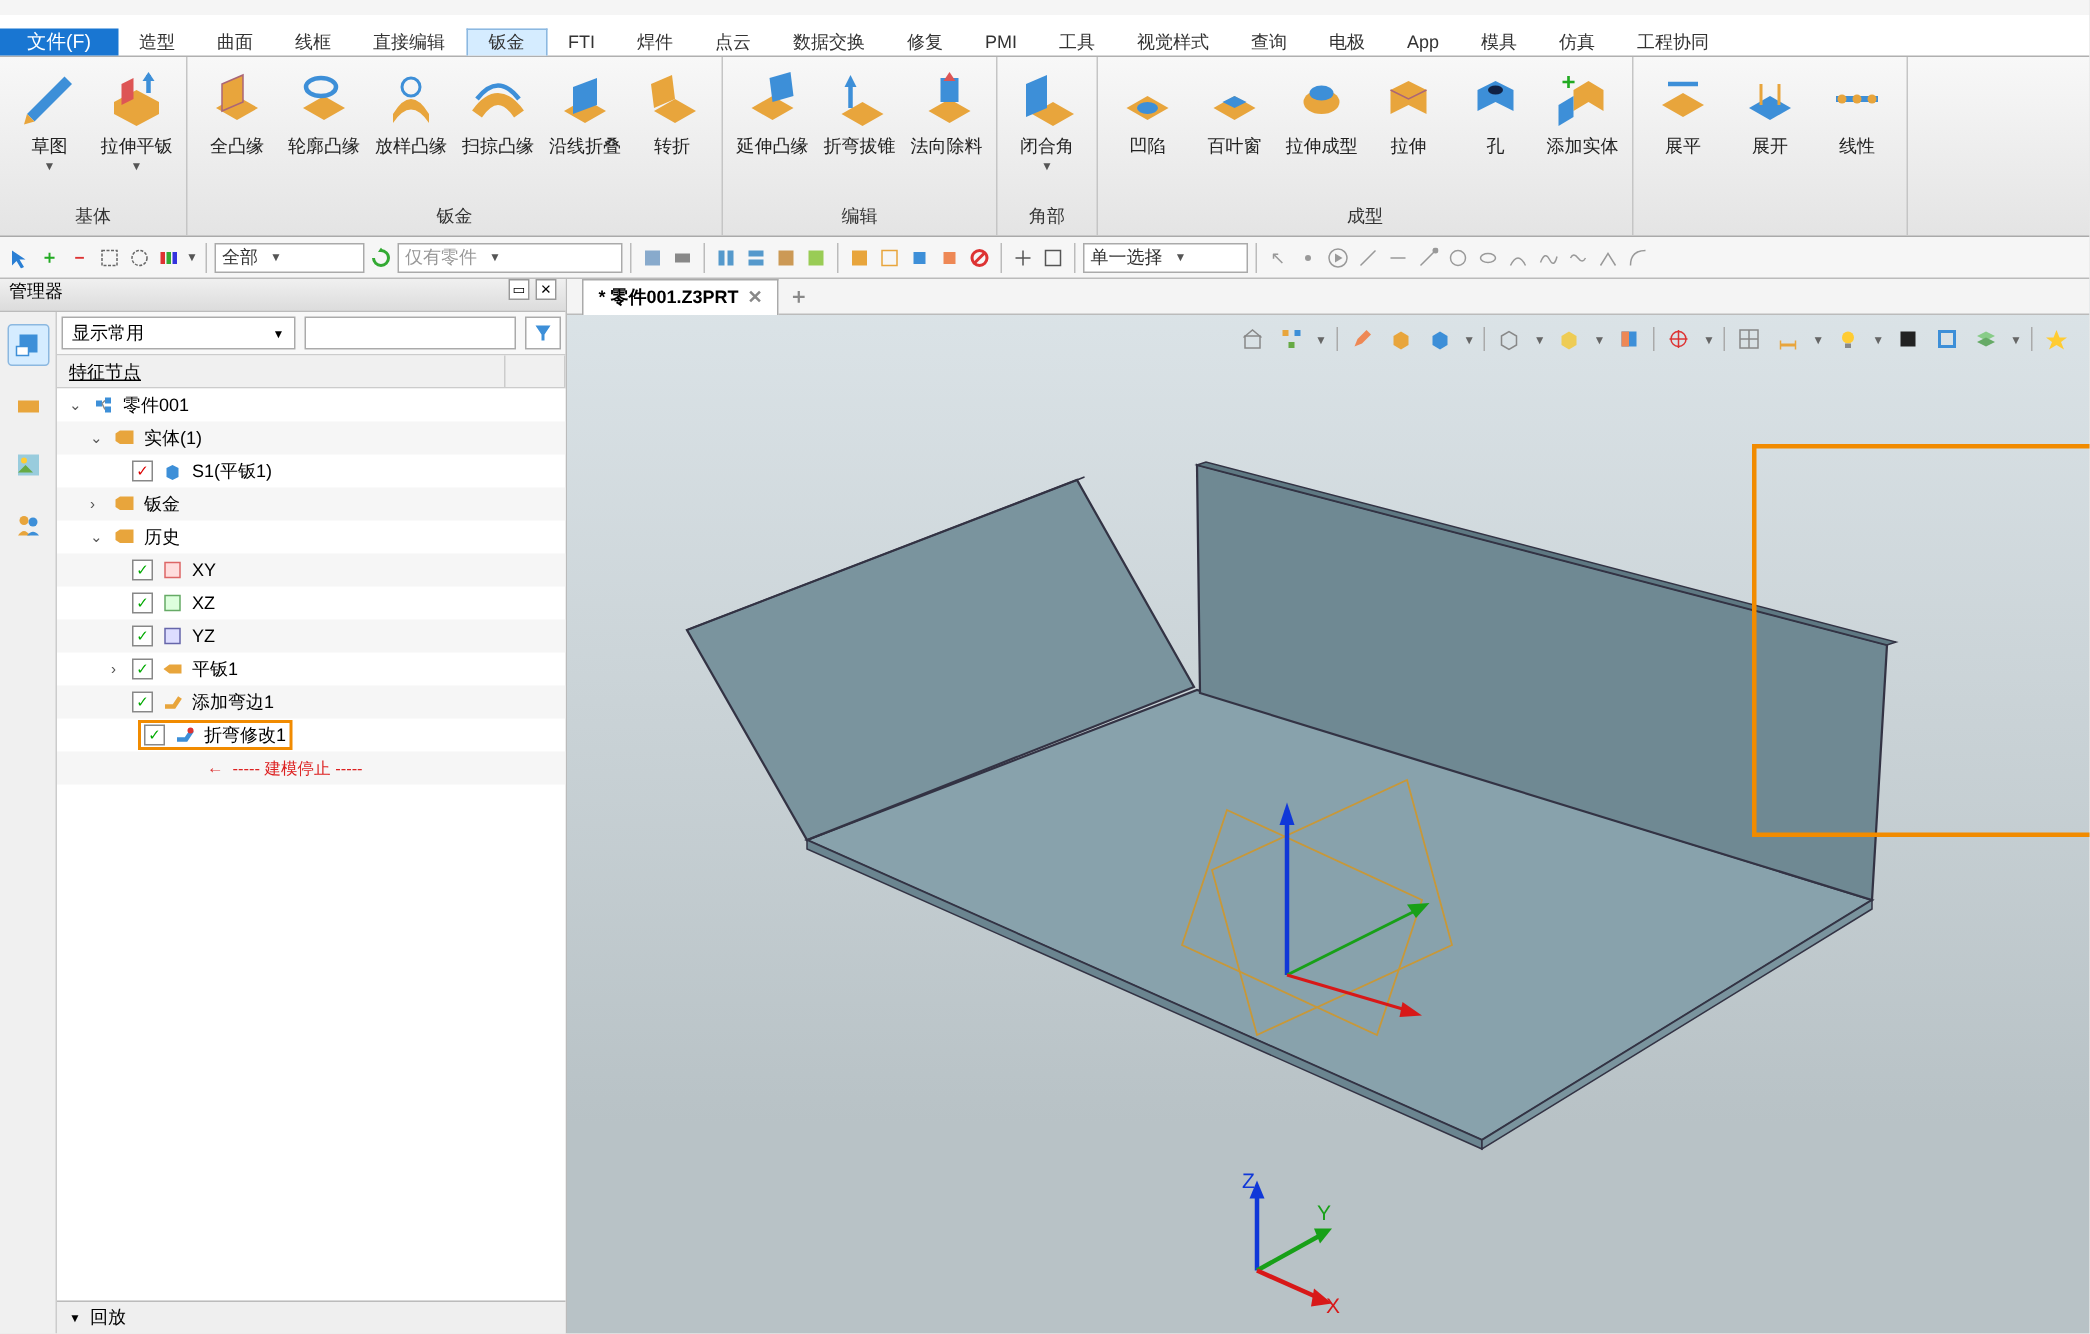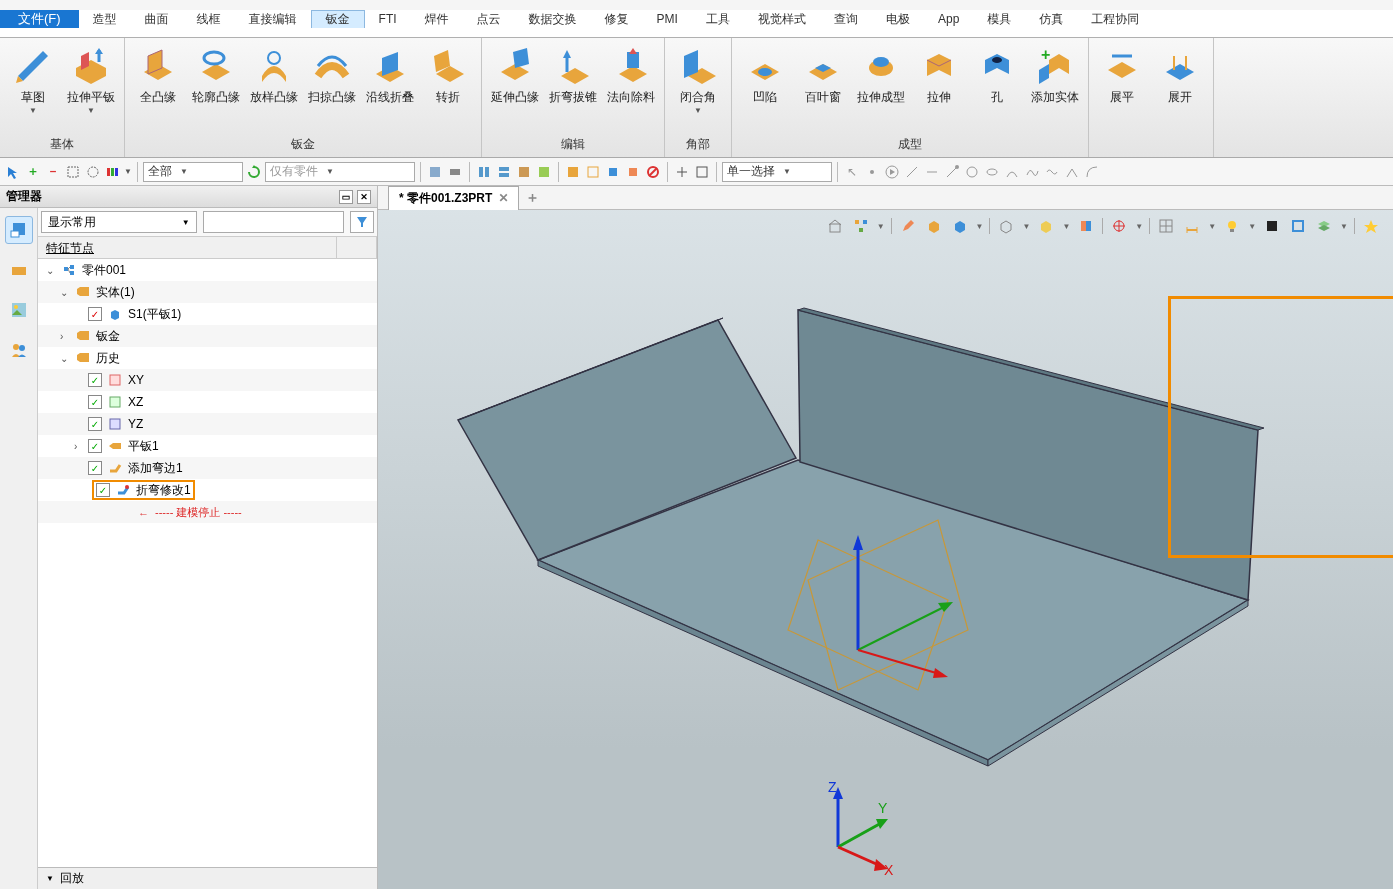--- a/index.html
+++ b/index.html
@@ -2,21 +2,21 @@
 <html><head>
 <meta charset="utf-8">
 <style>
 * { margin: 0; padding: 0; box-sizing: border-box; font-family: "Microsoft YaHei", sans-serif; }
 body { width: 1393px; height: 889px; overflow: hidden; background: #e8e8e8; font-size: 12px; }
 
 
 .top-menu-row { height: 10px; background: #f5f5f5; display: flex; align-items: flex-end; padding-left: 220px; gap: 30px; color: #444; font-size: 11px; overflow: hidden; }
 
 
-.tab-strip { height: 28px; background: #fff; display: flex; align-items: flex-start; border-bottom: 1px solid #b0b0b0; }
+.tab-strip { height: 28px; background: #fff; display: flex; align-items: flex-end; border-bottom: 1px solid #b0b0b0; }
 .file-btn { background: #1976d2; color: #fff; padding: 0 18px; display: flex; align-items: center; font-size: 13px; }
 .tab { padding: 0 14px; display: flex; align-items: center; color: #333; cursor: pointer; }
 .tab.active { background: #d5ecff; border: 1px solid #8cb8e0; border-bottom: none; }
 
 
 .ribbon { height: 120px; background: linear-gradient(#f8f8f8, #e4e4e4); border-bottom: 1px solid #aaa; display: flex; }
 .ribbon-group { border-right: 1px solid #c5c5c5; display: flex; flex-direction: column; padding: 4px 8px 0 8px; }
 .ribbon-group-body { display: flex; gap: 8px; flex: 1; }
 .ribbon-group-label { text-align: center; font-size: 12px; color: #333; padding: 2px 0 4px; }
 .ribbon-btn { display: flex; flex-direction: column; align-items: center; justify-content: flex-start; width: 50px; cursor: pointer; padding-top: 4px; }
@@ -29,21 +29,21 @@
 .sec-toolbar .sep { width: 1px; height: 20px; background: #bbb; margin: 0 3px; }
 .tb-icon { width: 18px; height: 18px; display: inline-flex; align-items: center; justify-content: center; border-radius: 2px; cursor: pointer; }
 .tb-combo { height: 20px; border: 1px solid #aaa; background: #fff; padding: 0 4px; display: flex; align-items: center; font-size: 12px; color: #333; }
 .tb-combo .caret { margin-left: 8px; font-size: 8px; color: #555; }
 
 
 .main-row { display: flex; height: calc(889px - 10px - 28px - 120px - 28px); }
 
 
 .left-panel { width: 378px; background: #f8f8f8; border-right: 1px solid #bbb; display: flex; flex-direction: column; }
-.panel-header { height: 22px; background: linear-gradient(#f0f0f0,#dcdcdc); border-bottom: 1px solid #bbb; display: flex; align-items: center; padding: 0 6px; font-size: 12px; justify-content: space-between; font-weight: bold; }
+.panel-header { height: 22px; background: linear-gradient(#f0f0f0,#dcdcdc); border-bottom: 1px solid #bbb; display: flex; align-items: flex-start; padding: 0 6px; font-size: 12px; justify-content: space-between; }
 .panel-header .win-btns { display: flex; gap: 4px; }
 .panel-header .win-btns span { width: 14px; height: 14px; border: 1px solid #999; font-size: 9px; display: flex; align-items: center; justify-content: center; cursor: pointer; background: #fff; }
 .left-iconbar { width: 38px; background: #f0f0f0; border-right: 1px solid #ccc; display: flex; flex-direction: column; align-items: center; gap: 12px; padding-top: 8px; }
 .left-iconbar .tab-icon { width: 28px; height: 28px; display: flex; align-items: center; justify-content: center; cursor: pointer; border-radius: 3px; }
 .left-iconbar .tab-icon.active { background: #d5ecff; border: 1px solid #8cb8e0; }
 
 .tree-wrap { flex: 1; display: flex; flex-direction: column; }
 .tree-header-row { display: flex; border-bottom: 1px solid #ccc; }
 .tree-header-row .combo { flex: 1; border: 1px solid #aaa; margin: 3px; height: 22px; display: flex; align-items: center; padding: 0 6px; background: #fff; justify-content: space-between; }
 .tree-header-row .filter-btn { width: 24px; height: 22px; margin: 3px; border: 1px solid #aaa; background: #fff; display: flex; align-items: center; justify-content: center; cursor: pointer; }
@@ -319,20 +319,31 @@
         <div class="ribbon-btn">
           <div class="icon-box">
             <svg width="40" height="40" viewBox="0 0 40 40">
               <path d="M6 26 L20 18 L34 26 L20 34 Z" fill="#3d8fd8"></path>
               <path d="M14 10 L14 24" stroke="#e8a53c" stroke-width="2"></path>
               <path d="M26 10 L26 24" stroke="#e8a53c" stroke-width="2"></path>
             </svg>
           </div>
           <div class="lbl">展开</div>
         </div>
+        <div class="ribbon-btn">
+          <div class="icon-box">
+            <svg width="40" height="40" viewBox="0 0 40 40">
+              <path d="M6 20 L34 20" stroke="#3d8fd8" stroke-width="4"></path>
+              <circle cx="10" cy="20" r="3" fill="#e8a53c"></circle>
+              <circle cx="20" cy="20" r="3" fill="#e8a53c"></circle>
+              <circle cx="30" cy="20" r="3" fill="#e8a53c"></circle>
+            </svg>
+          </div>
+          <div class="lbl">线性</div>
+        </div>
       </div>
       <div class="ribbon-group-label"></div>
     </div>
   </div>
 
 <div class="sec-toolbar">
   <span class="tb-icon">
       <svg width="14" height="14">
         <path d="M2 2 L2 12 L5 9 L8 14 L10 13 L7 8 L11 8 Z" fill="#2a7fd4"></path>
       </svg>

